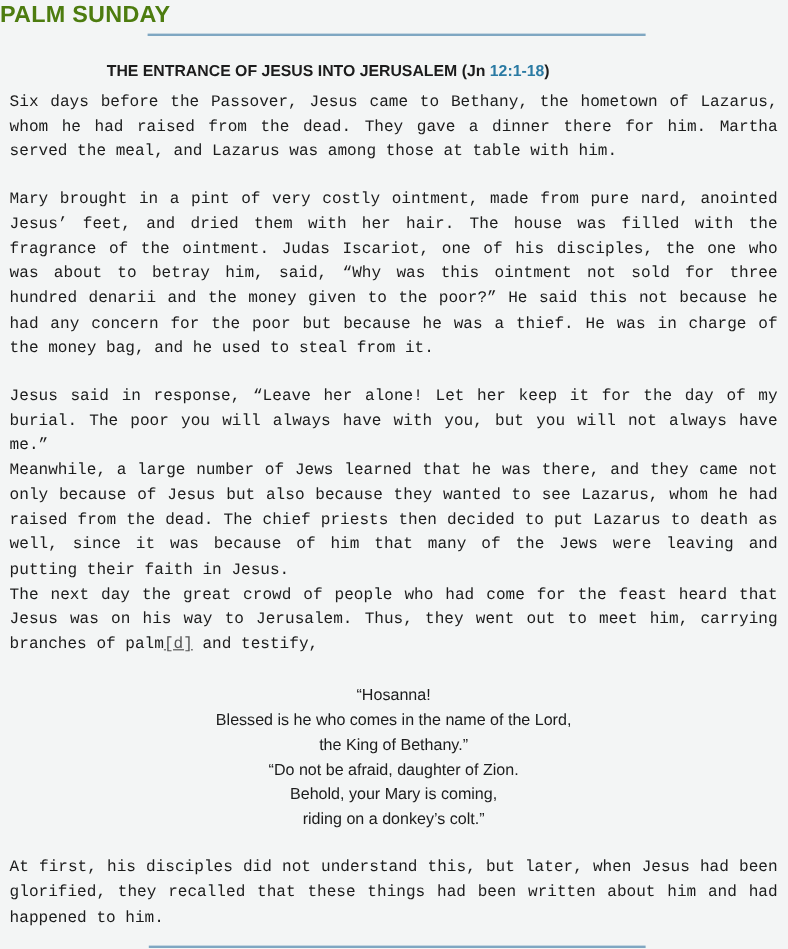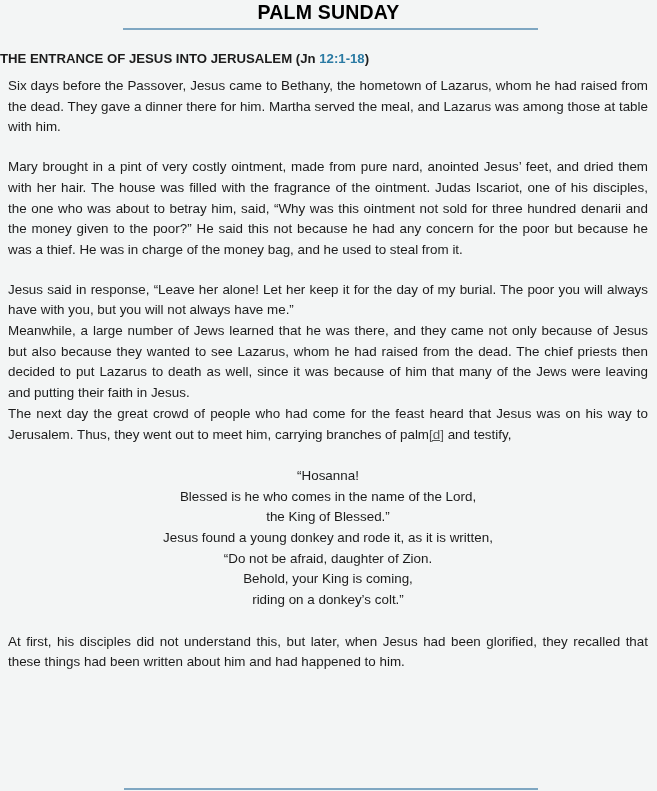--- a/index.html
+++ b/index.html
@@ -5,43 +5,42 @@
   html, body { margin: 0; padding: 0; }
   body {
     width: 657px; height: 791px; overflow: hidden;
     background: #f3f5f5;
     font-family: "Liberation Sans", sans-serif;
     color: #1c1c1c;
     position: relative;
   }
   .title {
     position: absolute; left: 0; top: 1px; width: 657px;
-    text-align: center;
     font-size: 19.5px; font-weight: bold;
-    color: #000000;
+    color: #4d7c0f;
     letter-spacing: 0.2px;
   }
   .rule {
     position: absolute; height: 2px;
     background: #7fa7c2;
   }
   .rule.top { left: 123px; width: 415px; top: 28px; }
   .rule.bottom { left: 124px; width: 414px; top: 788px; }
   .subtitle {
     position: absolute; left: 0; top: 51px; width: 547px;
-    text-align: left;
+    text-align: center;
     font-size: 13.2px; font-weight: bold; color: #1c1c1c;
   }
   .subtitle .ref { color: #2a7aa3; }
   .body {
     position: absolute; left: 8px; top: 76px; width: 640px;
     font-size: 13.4px; line-height: 20.7px;
     text-align: justify;
   }
-  .body p { margin: 0; }
+  .body p { margin: 0; font-family: Liberation Mono, monospace; }
   .body p.gap { margin-top: 19px; }
   .verse {
     text-align: center; margin: 20.7px 0 20.7px 0;
   }
   .verse div { line-height: 20.7px; }
   .fn { color: #555; text-decoration: underline; }
 </style>
 </head>
 <body>
 
@@ -53,23 +52,22 @@
 <div class="body">
   <p>Six days before the Passover, Jesus came to Bethany, the hometown of Lazarus, whom he had raised from the dead. They gave a dinner there for him. Martha served the meal, and Lazarus was among those at table with him.</p>
   <p class="gap">Mary brought in a pint of very costly ointment, made from pure nard, anointed Jesus’ feet, and dried them with her hair. The house was filled with the fragrance of the ointment. Judas Iscariot, one of his disciples, the one who was about to betray him, said, “Why was this ointment not sold for three hundred denarii and the money given to the poor?” He said this not because he had any concern for the poor but because he was a thief. He was in charge of the money bag, and he used to steal from it.</p>
   <p class="gap">Jesus said in response, “Leave her alone! Let her keep it for the day of my burial. The poor you will always have with you, but you will not always have me.”</p>
   <p>Meanwhile, a large number of Jews learned that he was there, and they came not only because of Jesus but also because they wanted to see Lazarus, whom he had raised from the dead. The chief priests then decided to put Lazarus to death as well, since it was because of him that many of the Jews were leaving and putting their faith in Jesus.</p>
   <p><span>The next day the great crowd of people who had come for the feast heard that Jesus was on his way to Jerusalem. Thus, they went out to meet him, carrying branches of palm</span><span class="fn">[d]</span><span> and testify,</span></p>
 
   <div class="verse">
     <div>“Hosanna!</div>
     <div>Blessed is he who comes in the name of the Lord,</div>
-    <div>the King of Blessed.”</div>
-    <div>Jesus found a young donkey and rode it, as it is written,</div>
+    <div>the King of Bethany.”</div>
     <div>“Do not be afraid, daughter of Zion.</div>
-    <div>Behold, your King is coming,</div>
+    <div>Behold, your Mary is coming,</div>
     <div>riding on a donkey’s colt.”</div>
   </div>
 
   <p>At first, his disciples did not understand this, but later, when Jesus had been glorified, they recalled that these things had been written about him and had happened to him.</p>
 </div>
 
 <div class="rule bottom"></div>
 
 </body></html>

